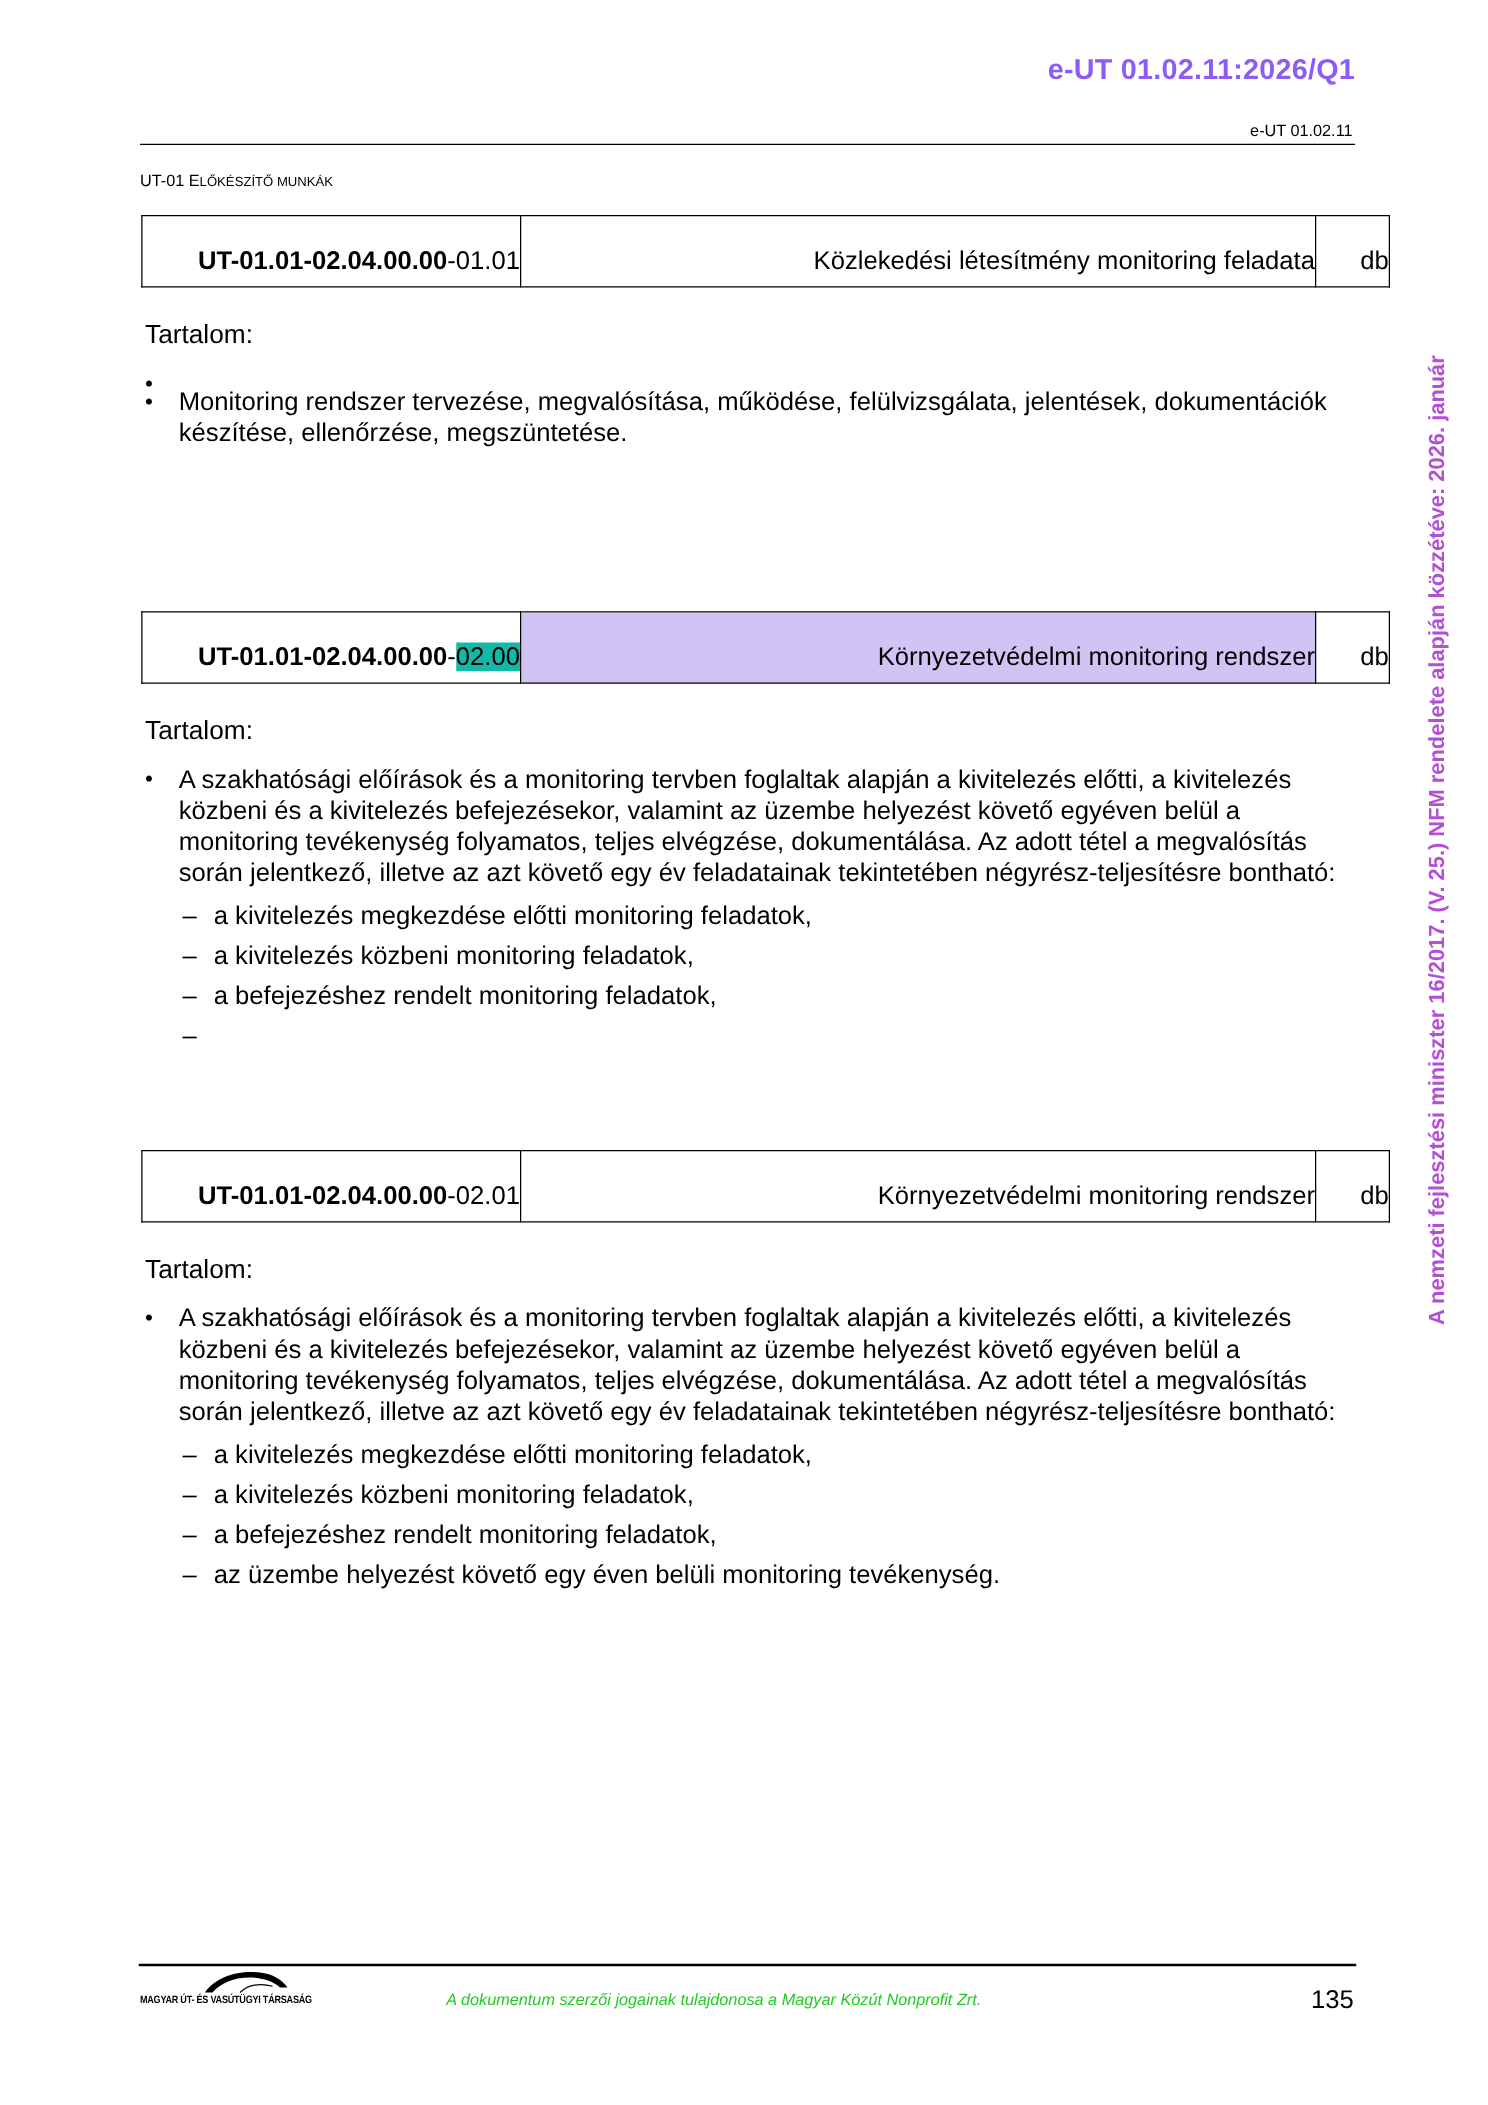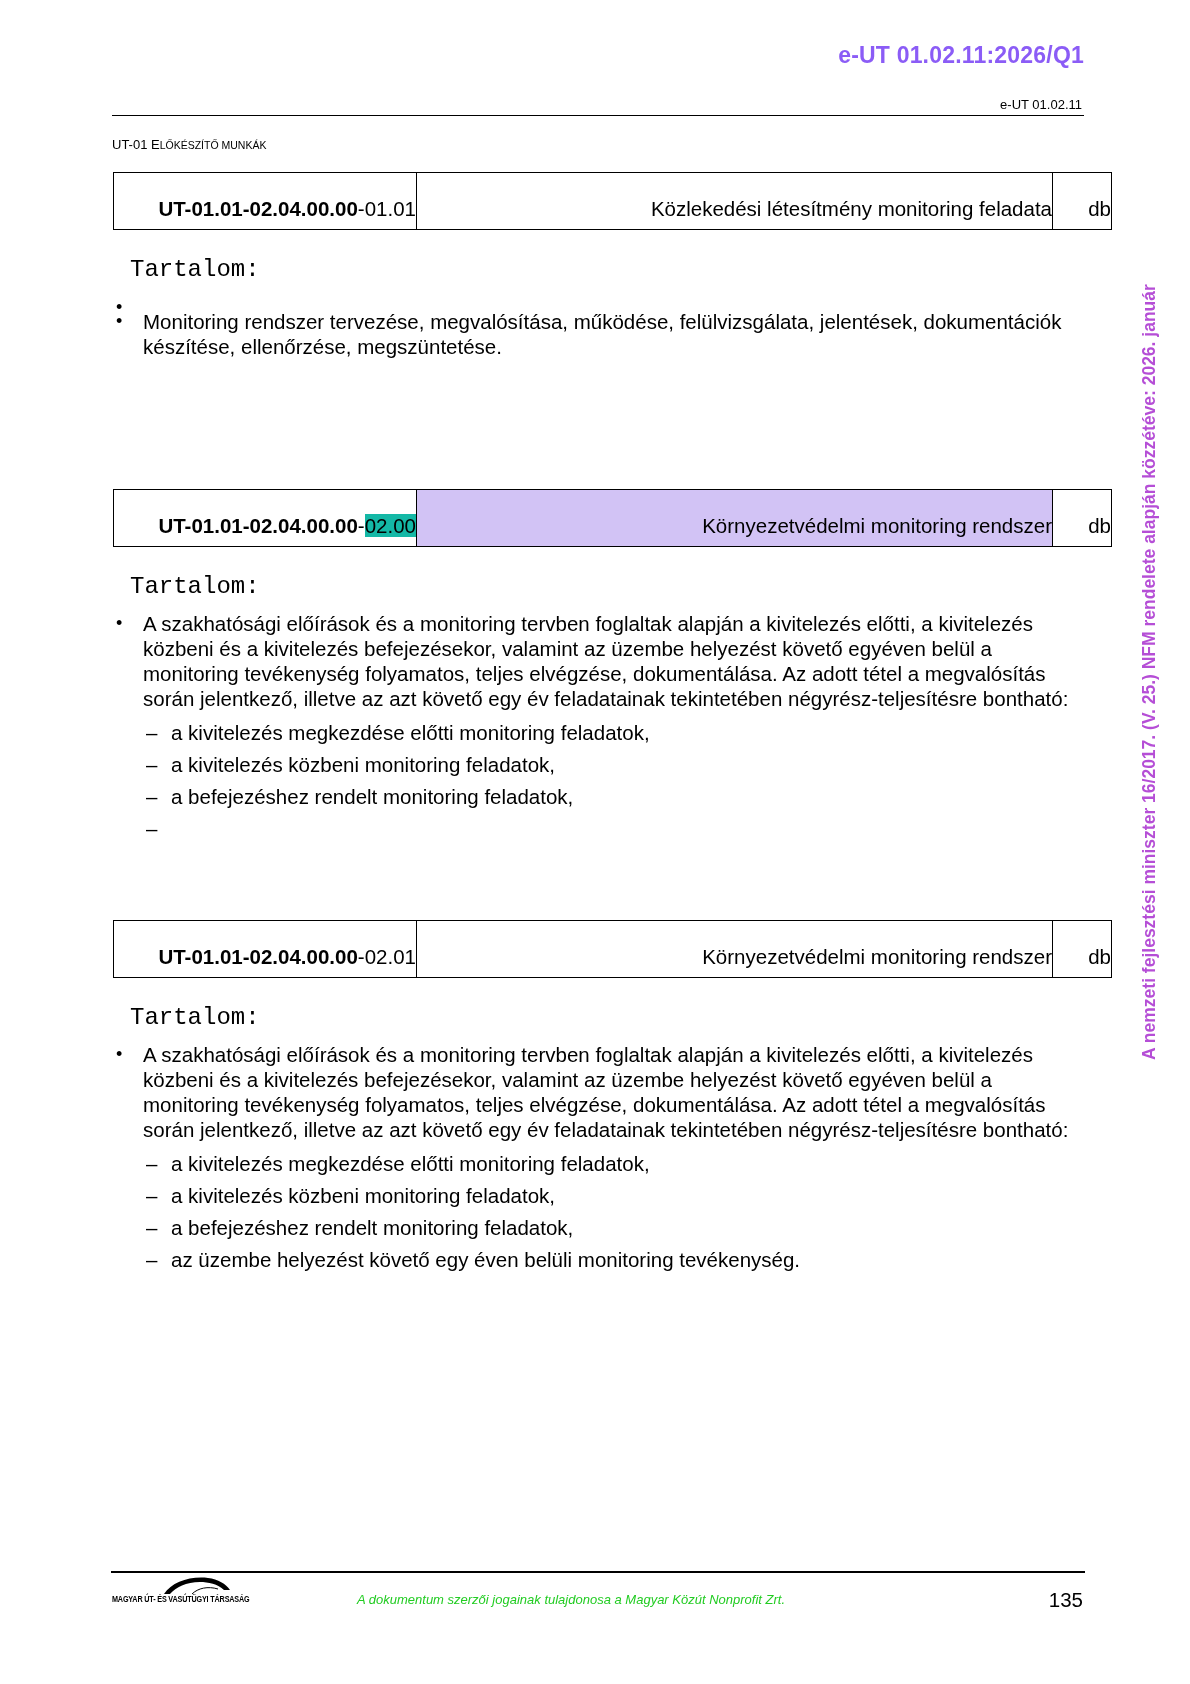--- a/index.html
+++ b/index.html
@@ -80,23 +80,22 @@
     }
     .item-table td.code-cell { width: 303px; padding-left: 12px; }
     .item-table td.desc-cell { width: 636px; }
     .item-table td.unit-cell { width: 59px; padding-left: 12px; border-radius: 17px; }
     .item-table .code-bold { font-weight: bold; }
     .item-table .hl { background: #14b8a6; }
     .item-table td.desc-cell.hl { background: #d2c3f5; }
 
     .section-label {
       position: absolute;
-      left: 130px;
-      font-size: 24px;
-      font-family: Liberation Mono, monospace;
+      left: 116px;
+      font-size: 21px;
     }
     .bullet-list {
       position: absolute;
       left: 114px;
       width: 975px;
       list-style: none;
       font-size: 20.5px;
       line-height: 25px;
     }
     .bullet-list li.bullet {

